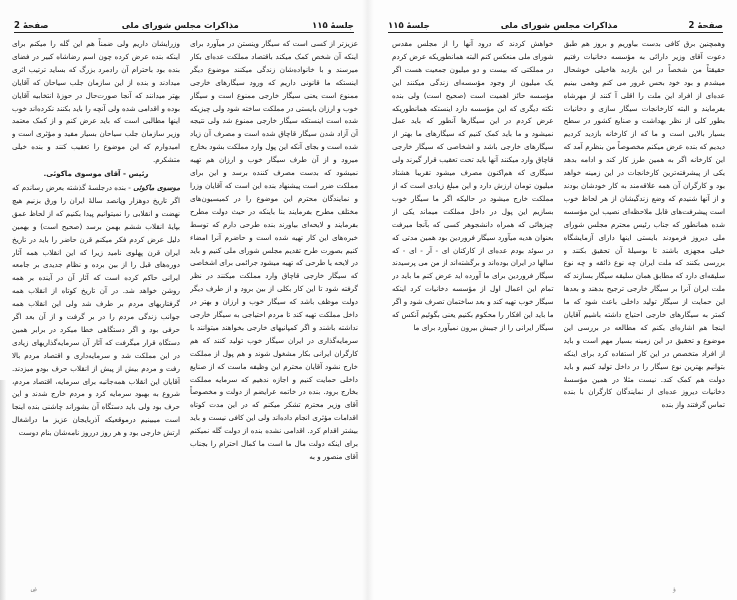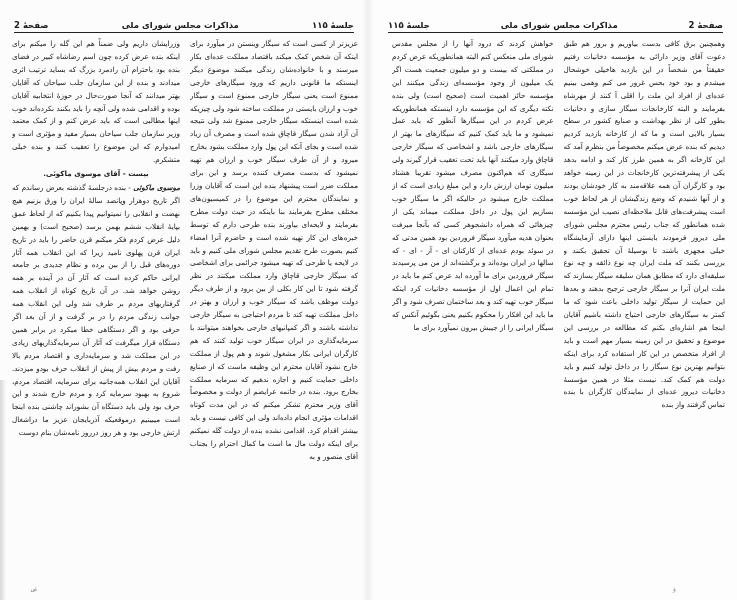--- a/index.html
+++ b/index.html
@@ -66,21 +66,21 @@
       <span>جلسهٔ ۱۱۵</span>
       <span>مذاکرات مجلس شورای ملی</span>
       <span>صفحهٔ 2</span>
     </div>
     <div class="columns">
       <div class="col">
         <p>عزیزتر از کسی است که سیگار وینستن در میآورد برای اینکه آن شخص کمک میکند باقتصاد مملکت عده‌ای بکار میرسند و با خانواده‌شان زندگی میکنند موضوع دیگر اینستکه ما قانونی داریم که ورود سیگارهای خارجی ممنوع است یعنی سیگار خارجی ممنوع است و سیگار خوب و ارزان بایستی در مملکت ساخته شود ولی چیزیکه شده است اینستکه سیگار خارجی ممنوع شد ولی نتیجه آن آزاد شدن سیگار قاچاق شده است و مصرف آن زیاد شده است و بجای آنکه این پول وارد مملکت بشود بخارج میرود و از آن طرف سیگار خوب و ارزان هم تهیه نمیشود که بدست مصرف کننده برسد و این برای مملکت ضرر است پیشنهاد بنده این است که آقایان وزرا و نمایندگان محترم این موضوع را در کمیسیون‌های مختلف مطرح بفرمایند بنا باینکه در حیث دولت مطرح بفرمایند و لایحه‌ای بیاورند بنده طرحی دارم که توسط خبره‌های این کار تهیه شده است و حاضرم آنرا امضاء کنیم بصورت طرح تقدیم مجلس شورای ملی کنیم و باید در لایحه یا طرحی که تهیه میشود جرائمی برای اشخاصی که سیگار خارجی قاچاق وارد مملکت میکنند در نظر گرفته شود تا این کار بکلی از بین برود و از طرف دیگر دولت موظف باشد که سیگار خوب و ارزان و بهتر در داخل مملکت تهیه کند تا مردم احتیاجی به سیگار خارجی نداشته باشند و اگر کمپانیهای خارجی بخواهند میتوانند با سرمایه‌گذاری در ایران سیگار خوب تولید کنند که هم کارگران ایرانی بکار مشغول شوند و هم پول از مملکت خارج نشود آقایان محترم این وظیفه ماست که از صنایع داخلی حمایت کنیم و اجازه ندهیم که سرمایه مملکت بخارج برود. بنده در خاتمه عرایضم از دولت و مخصوصاً آقای وزیر محترم تشکر میکنم که در این مدت کوتاه اقدامات مؤثری انجام داده‌اند ولی این کافی نیست و باید بیشتر اقدام کرد. اقدامی نشده بنده از دولت گله نمیکنم برای اینکه دولت مال ما است ما کمال احترام را بجناب آقای منصور و به</p>
       </div>
       <div class="col">
         <p>وزرایشان داریم ولی ضمناً هم این گله را میکنم برای اینکه بنده عرض کرده چون اسم رضاشاه کبیر در فضای بنده بود باحترام آن رادمرد بزرگ که بساید ترتیب اثری میدادند و بنده از این سازمان جلب سیاحان که آقایان بهتر میدانند که آنجا صورت‌حال در حوزهٔ انتخابیه آقایان بوده و اقدامی شده ولی آنچه را باید بکنند نکرده‌اند خوب اینها مطالبی است که باید عرض کنم و از کمک معتمد وزیر سازمان جلب سیاحان بسیار مفید و مؤثری است و امیدوارم که این موضوع را تعقیب کنند و بنده خیلی متشکرم.</p>
-        <p class="heading">بیست - آقای موسوی ماکوئی.</p>
+        <p class="heading">رئیس - آقای موسوی ماکوئی.</p>
         <p><span class="speaker">موسوی ماکوئی</span> <span>- بنده درجلسهٔ گذشته بعرض رساندم که اگر تاریخ دوهزار وپانصد سالهٔ ایران را ورق بزنیم هیچ نهضت و انقلابی را نمیتوانیم پیدا بکنیم که از لحاظ عمق بپایهٔ انقلاب ششم بهمن برسد (صحیح است) و بهمین دلیل عرض کردم فکر میکنم قرن حاضر را باید در تاریخ ایران قرن پهلوی نامید زیرا که این انقلاب همه آثار دوره‌های قبل را از بین برده و نظام جدیدی بر جامعه ایرانی حاکم کرده است که آثار آن در آینده بر همه روشن خواهد شد. در آن تاریخ کوتاه از انقلاب همه گرفتاریهای مردم بر طرف شد ولی این انقلاب همه جوانب زندگی مردم را در بر گرفت و از آن بعد اگر حرفی بود و اگر دستگاهی خطا میکرد در برابر همین دستگاه قرار میگرفت که آثار آن سرمایه‌گذاریهای زیادی در این مملکت شد و سرمایه‌داری و اقتصاد مردم بالا رفت و مردم بیش از پیش از انقلاب حرف بودو میزدند. آقایان این انقلاب همه‌جانبه برای سرمایه، اقتصاد مردم، شروع به بهبود سرمایه کرد و مردم خارج شدند و این حرف بود ولی باید دستگاه آن بشوراند چاشنی بنده اینجا است میبینیم درموقعیکه آذربایجان عزیز ما دراشغال ارتش خارجی بود و هر روز درروز نامه‌شان بنام دوست</span></p>
       </div>
     </div>
     <div class="page-mark" style="left: 30px;">ۻ</div>
   </div>
 
   <div class="page right">
     <div class="header">
       <span>صفحهٔ 2</span>
       <span>مذاکرات مجلس شورای ملی</span>

